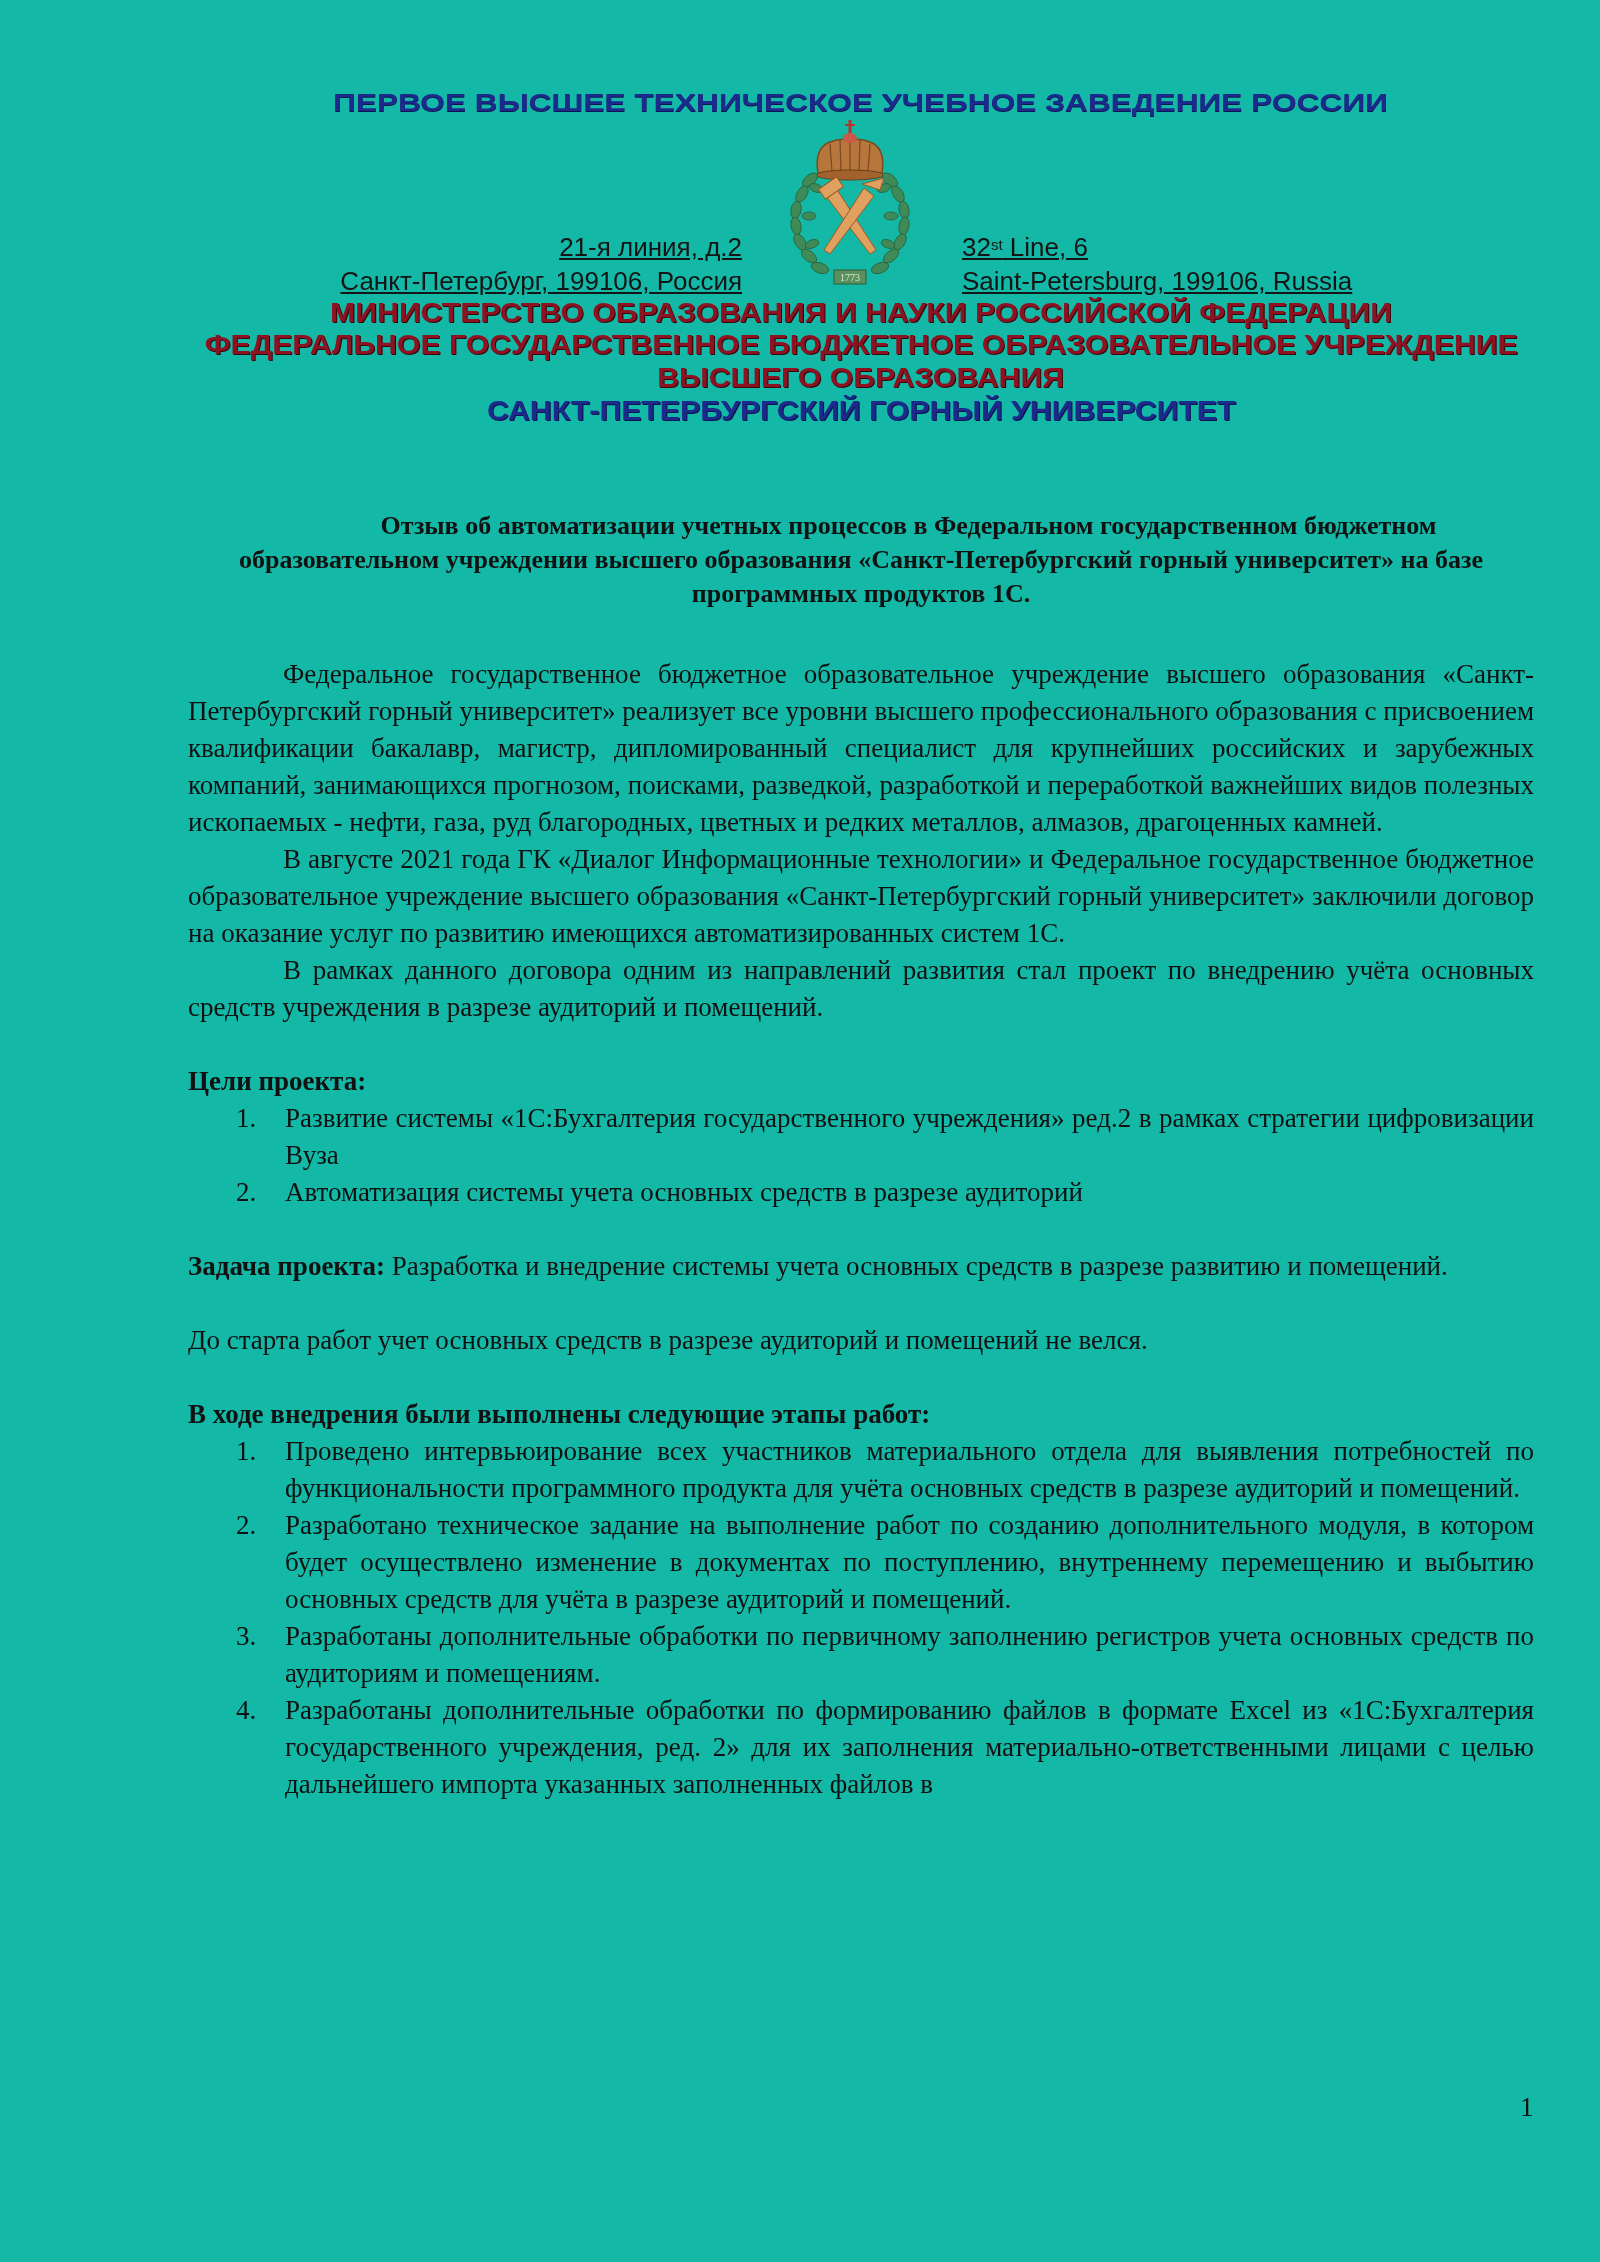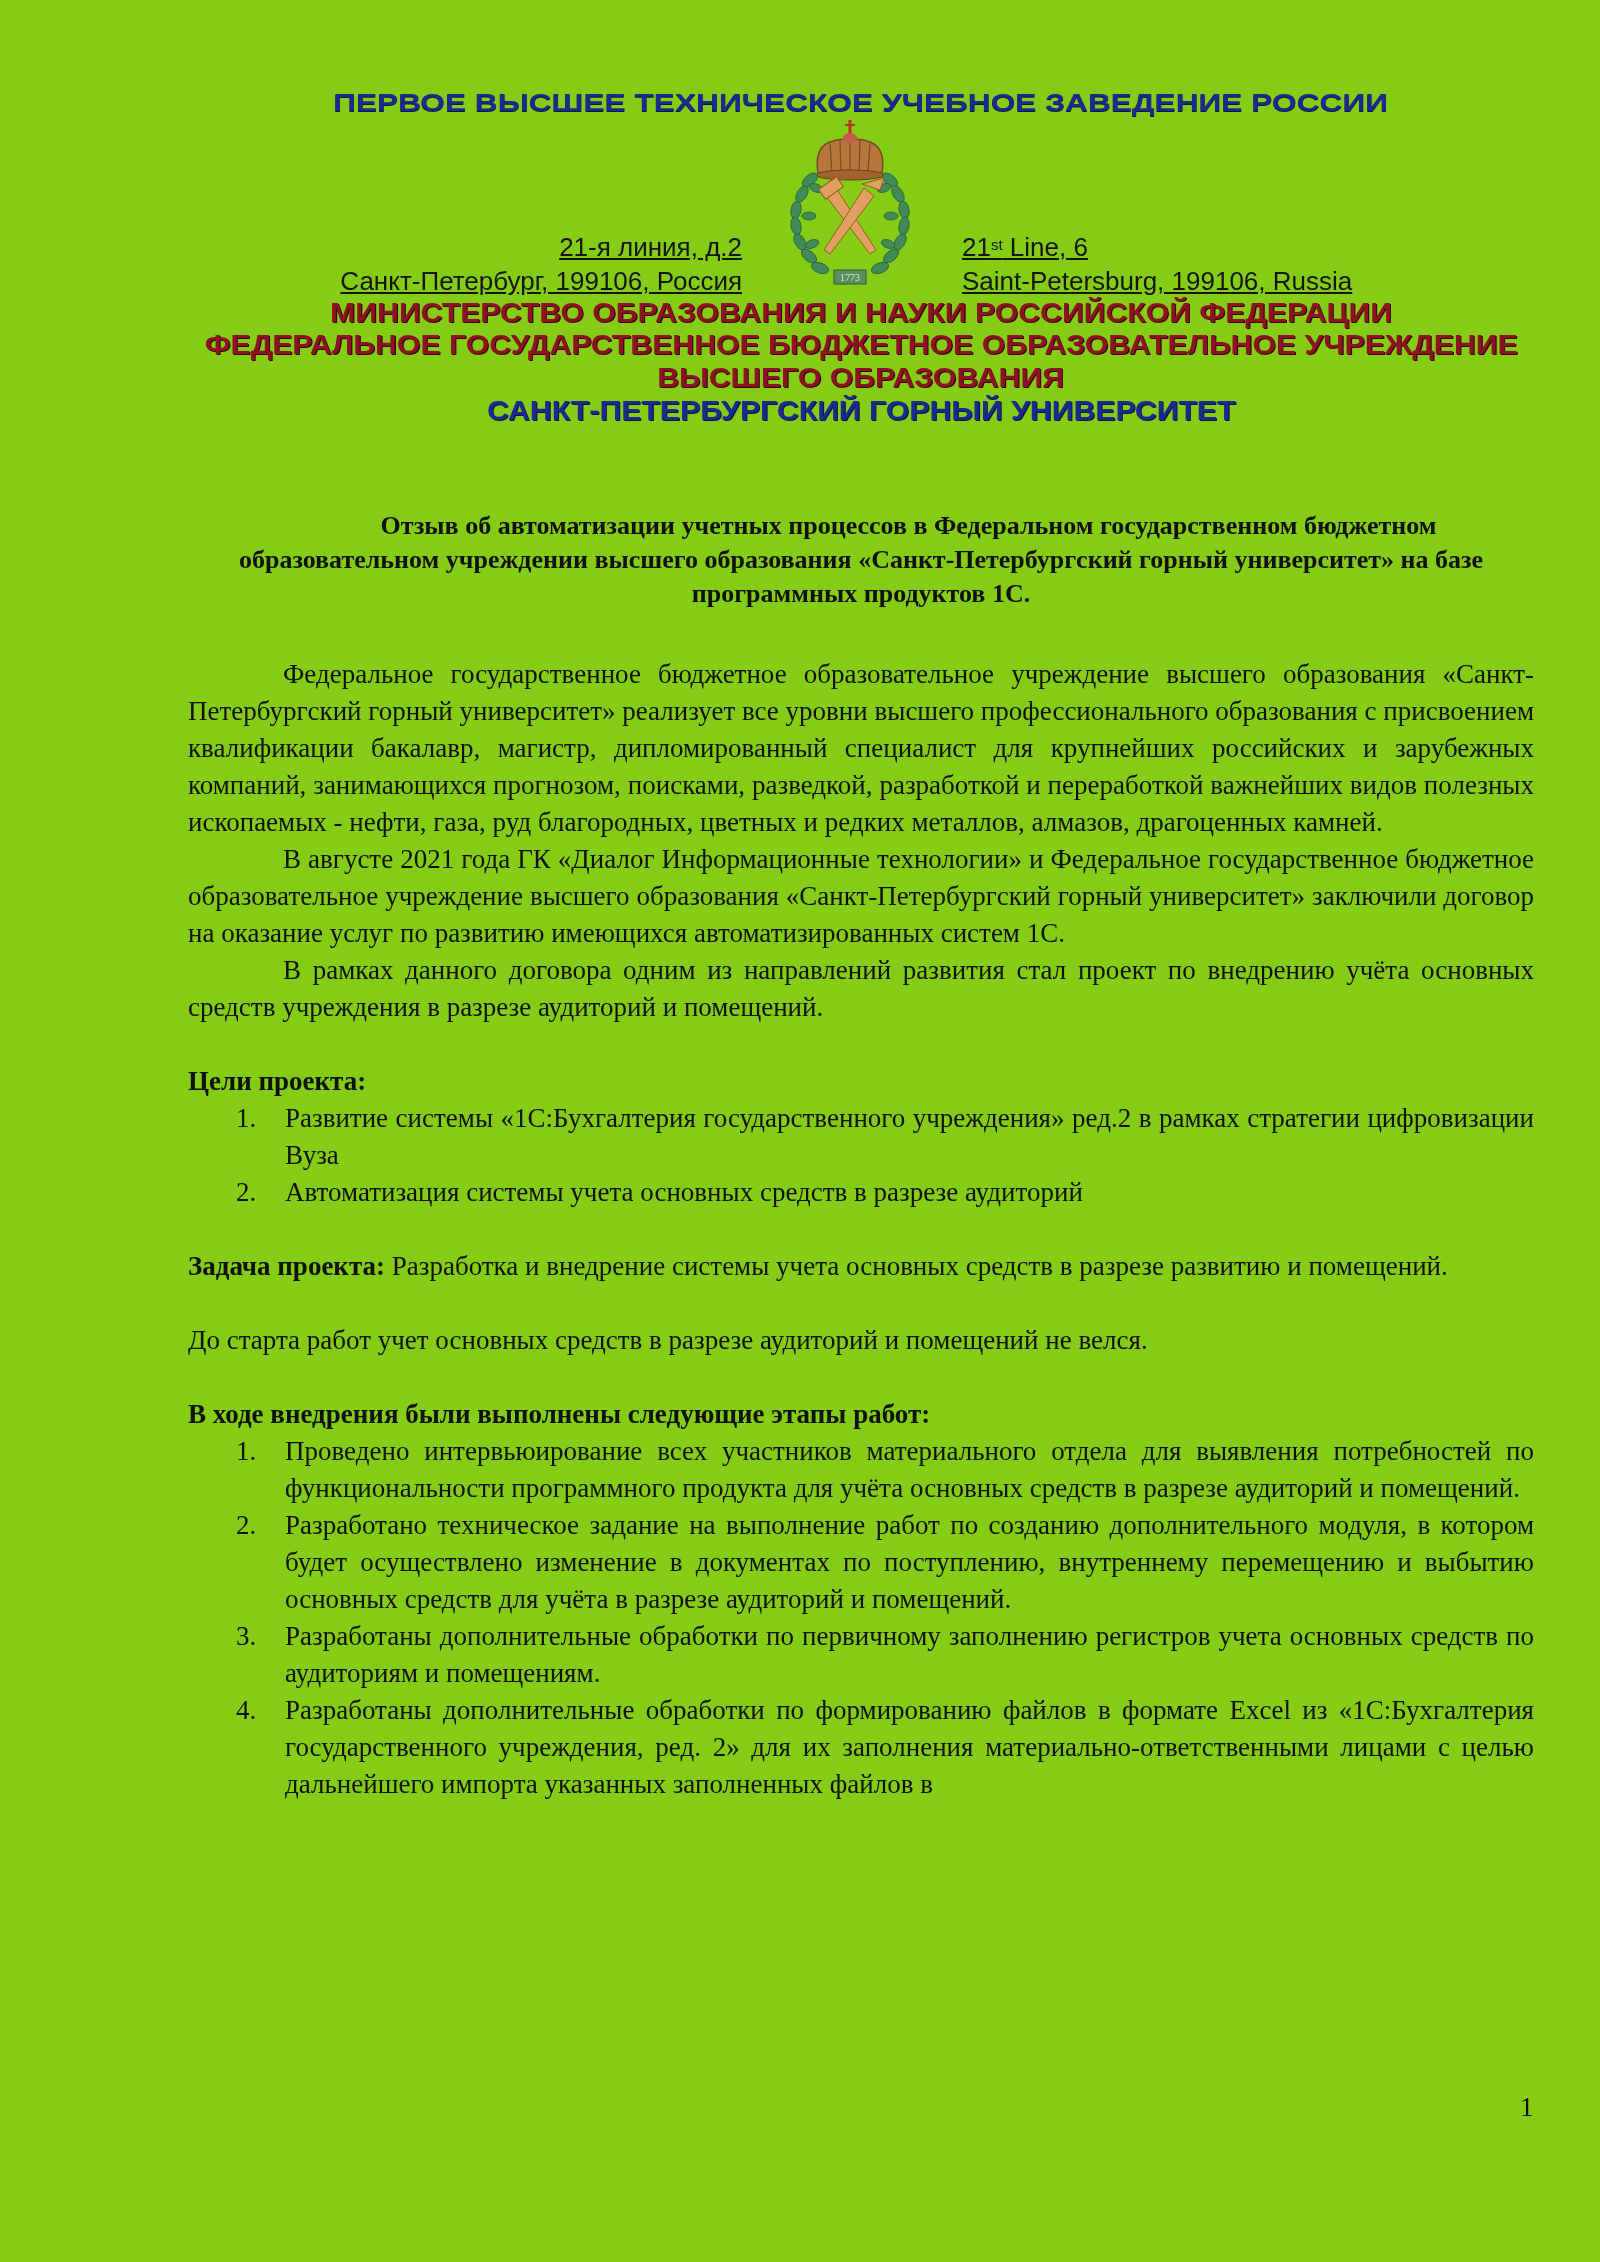--- a/index.html
+++ b/index.html
@@ -1,17 +1,17 @@
 <!DOCTYPE html>
 <html><head>
 <meta charset="utf-8">
 <style>
   html, body { margin: 0; padding: 0; background: #ffffff; }
   body { width: 1600px; height: 2262px; position: relative; overflow: hidden; }
-  .page { position: absolute; left: 0; top: 0; width: 1600px; height: 2262px; background: #84cc16; }
+  .page { position: absolute; left: 0; top: 0; width: 1600px; height: 2262px; background: #14b8a6; }
 
   
   .hdr-line { position: absolute; left: 161px; width: 1400px; text-align: center;
               font-family: "Liberation Sans", sans-serif; font-weight: bold; white-space: nowrap; }
   .hdr-line span { display: inline-block; transform-origin: center center; }
   .hdr-top { top: 89px; font-size: 24px; line-height: 28px; color: #1c2a8c; }
   .hdr-top span { transform: scaleX(1.32); text-shadow: 0 1px 0 #0d1550; }
   .red { color: #8e1322; text-shadow: 1px 1px 0 #3a0508; }
   .hdr-red1 { top: 298px; font-size: 27px; line-height: 30px; }
   .hdr-red1 span { transform: scaleX(1.12); }
@@ -101,21 +101,21 @@
     <rect x="54" y="152" width="32" height="14" fill="#5b8f5e" stroke="#2b5e3a" stroke-width="1"></rect>
     <text x="70" y="163" text-anchor="middle" font-family="Liberation Serif, serif" font-size="10" fill="#d8e8c8">1773</text>
   </svg>
 
   <div class="addr addr-ru">
     <div>21-я линия, д.2</div>
     <div>Санкт-Петербург, 199106, Россия</div>
   </div>
 
   <div class="addr addr-en">
-    <div><span>21</span><sup>st</sup><span> Line, 6</span></div>
+    <div><span>32</span><sup>st</sup><span> Line, 6</span></div>
     <div>Saint-Petersburg, 199106, Russia</div>
   </div>
 
   <div class="hdr-line hdr-red1 red">
     <span>МИНИСТЕРСТВО ОБРАЗОВАНИЯ И НАУКИ РОССИЙСКОЙ ФЕДЕРАЦИИ</span>
   </div>
   <div class="hdr-line hdr-red2 red">
     <span>ФЕДЕРАЛЬНОЕ ГОСУДАРСТВЕННОЕ БЮДЖЕТНОЕ ОБРАЗОВАТЕЛЬНОЕ УЧРЕЖДЕНИЕ</span>
   </div>
   <div class="hdr-line hdr-red3 red">

